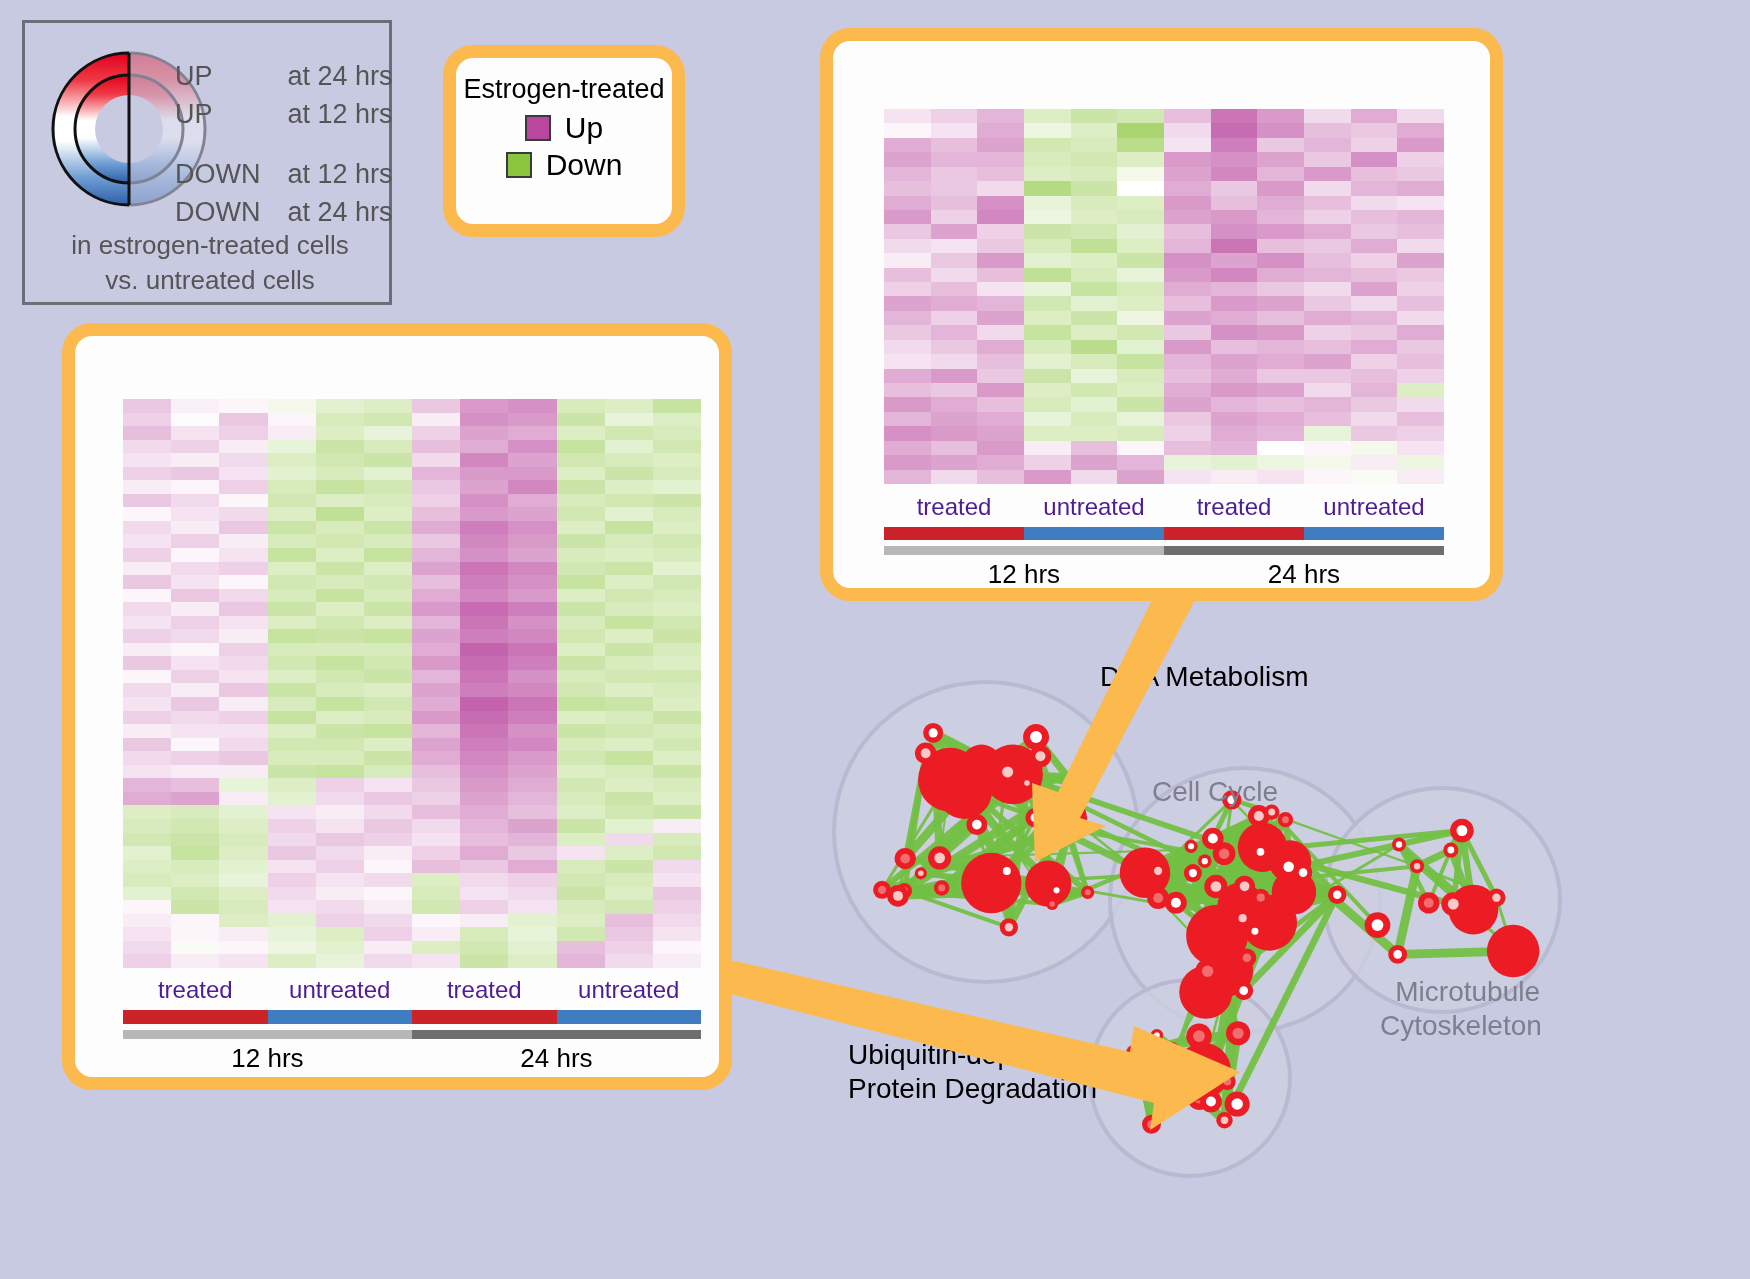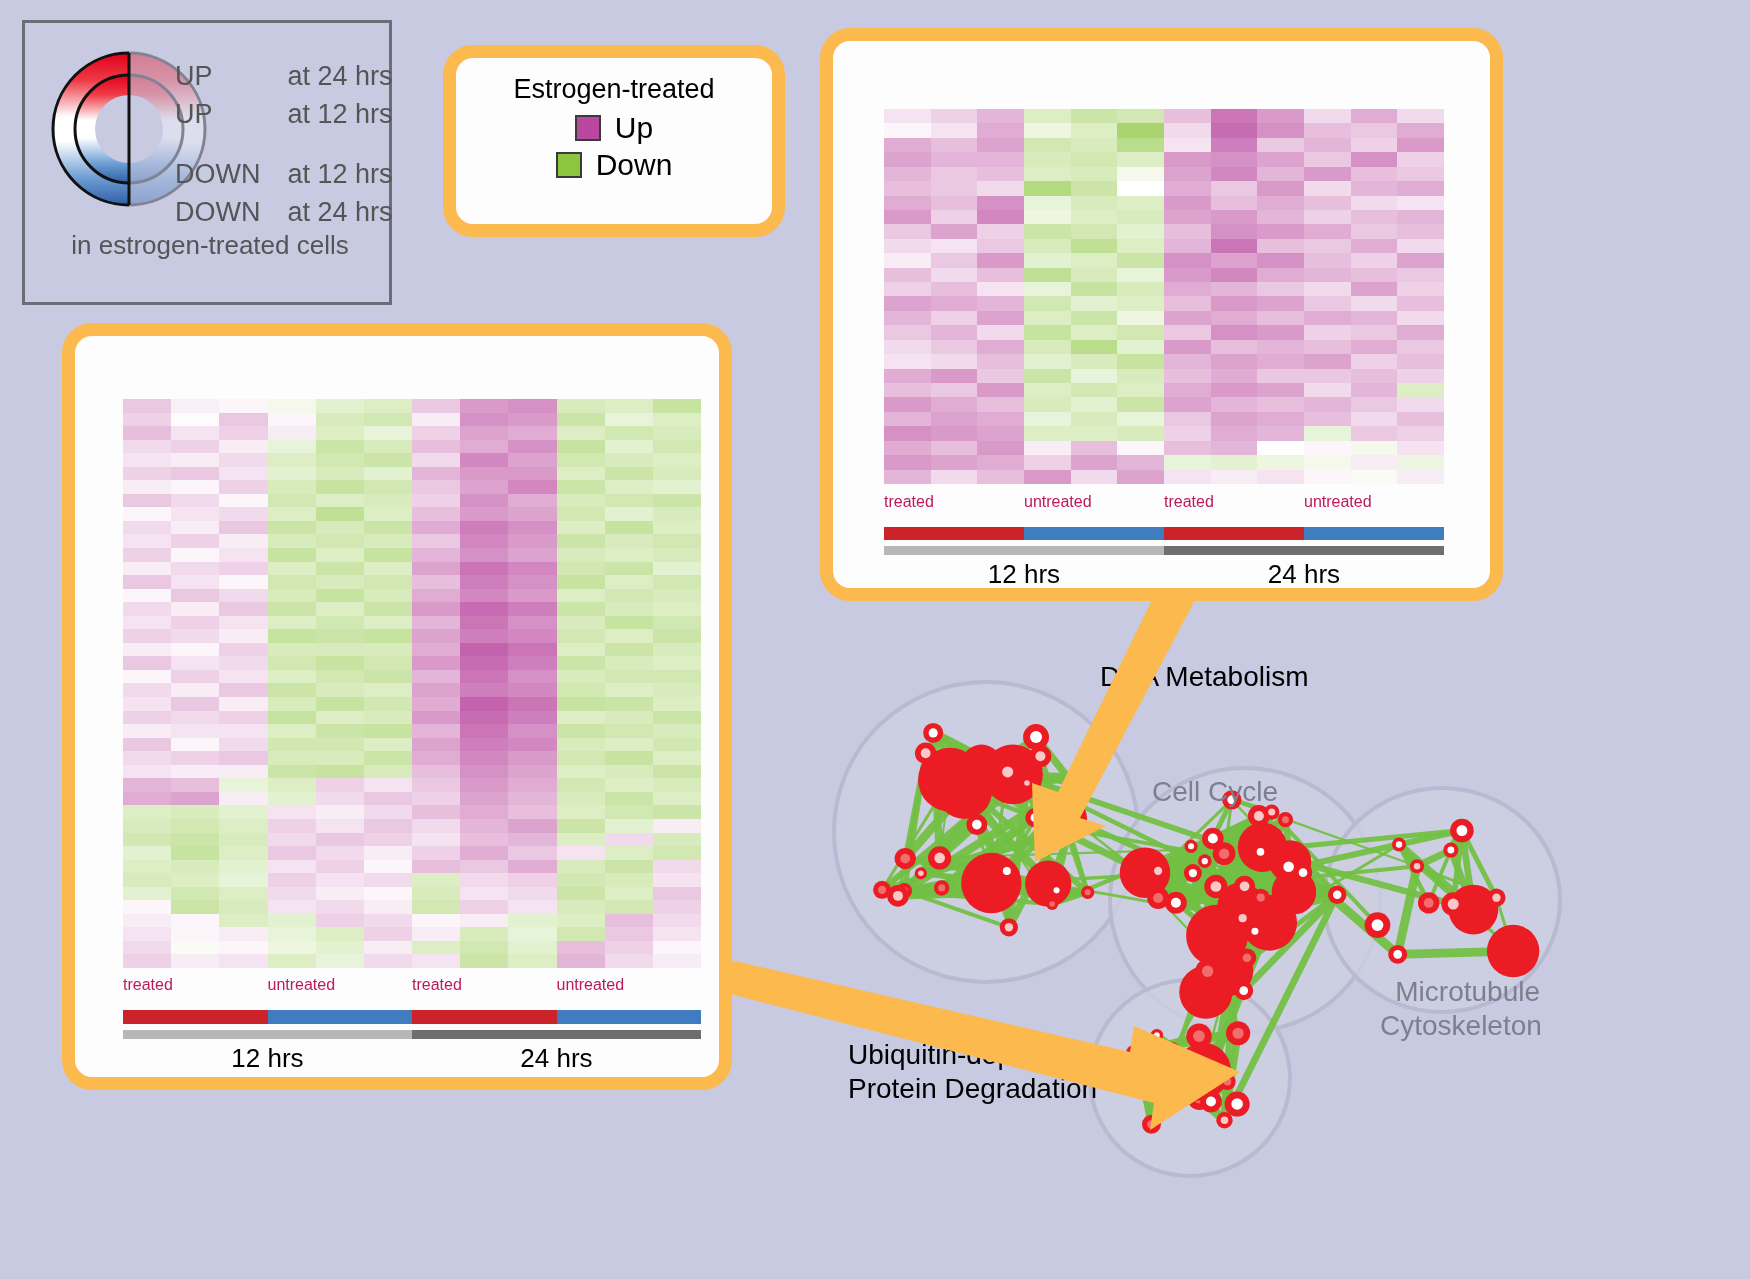--- a/index.html
+++ b/index.html
@@ -28,38 +28,38 @@
     color:#555;font-size:26px;line-height:35px;
   }
 
   
   .panel{
     background:#fdfdfd;
     border:13px solid #fcb94d;
     border-radius:30px;
     box-sizing:border-box;
   }
-  #legend-panel{left:443px;top:45px;width:342px;height:192px;}
+  #legend-panel{left:443px;top:45px;width:242px;height:192px;}
   #legend-inner{padding:14px 0 0 0;text-align:center;}
   .legend-title{font-size:27px;color:#000;line-height:35px;}
   .legend-item{display:flex;align-items:center;justify-content:center;gap:14px;margin-top:5px;}
   .sw{width:26px;height:26px;border:2px solid #3a3a3a;box-sizing:border-box;}
   .legend-lbl{font-size:30px;color:#000;line-height:32px;}
 
   #rf-panel{left:820px;top:28px;width:683px;height:573px;}
   #apc-panel{left:62px;top:323px;width:670px;height:767px;}
 
   .panel-title{text-align:center;font-size:29px;color:#000;margin-top:16px;font-weight:normal;}
 
   
   .hm{display:grid;}
   .hm div{width:100%;height:100%;}
 
   
-  .colnames{display:grid;font-size:16px;color:#be185d;text-align:left;}
+  .colnames{display:grid;font-size:24px;color:#4c1d95;text-align:center;}
   .bar{display:grid;}
   .bar div{height:100%;}
   .timelbl{display:grid;font-size:26px;color:#000;text-align:center;}
 
   
   #network{left:790px;top:600px;width:960px;height:679px;}
   .cl-label{position:absolute;font-size:28px;white-space:pre-line;line-height:34px;}
 </style>
 </head>
 <body>
@@ -97,20 +97,21 @@
       <span class="kw" style="width:105px">DOWN</span>
       <span>at 12 hrs</span>
     </div>
     <div class="key-row">
       <span class="kw" style="width:105px">DOWN</span>
       <span>at 24 hrs</span>
     </div>
   </div>
   <div class="key-caption">
     <div>in estrogen-treated cells</div>
+    <div>vs. untreated cells</div>
   </div>
 </div>
 
 <div class="abs panel" id="legend-panel">
   <div id="legend-inner">
     <div class="legend-title">Estrogen-treated</div>
     <div class="legend-item">
       <span class="sw" id="sw-up" style="background: rgb(185, 71, 159);"></span>
       <span class="legend-lbl">Up</span>
     </div>

